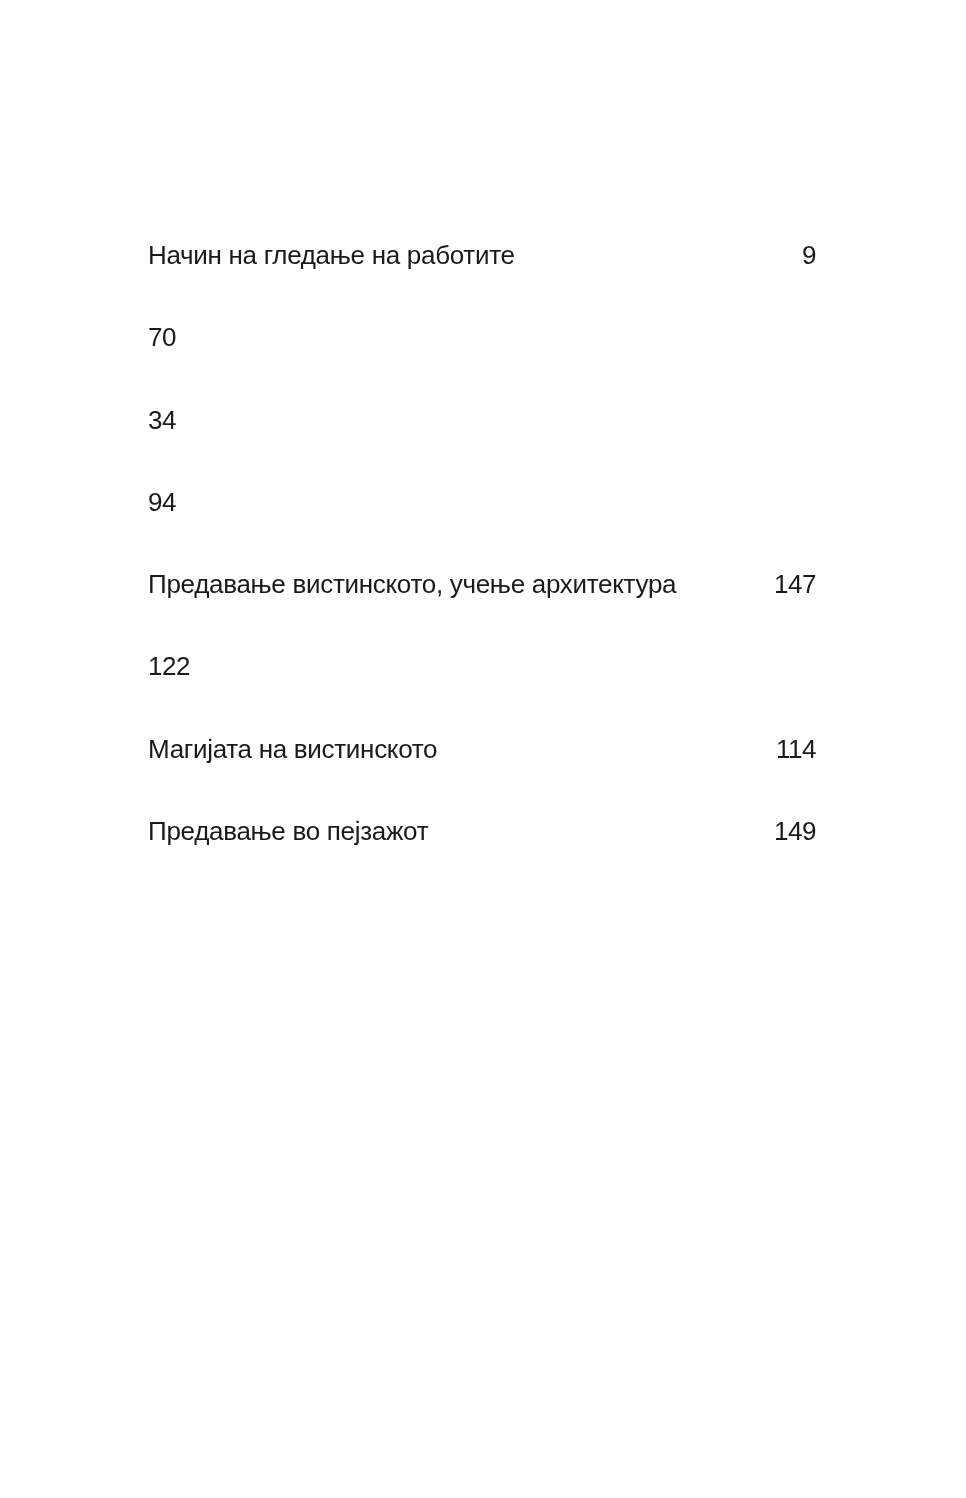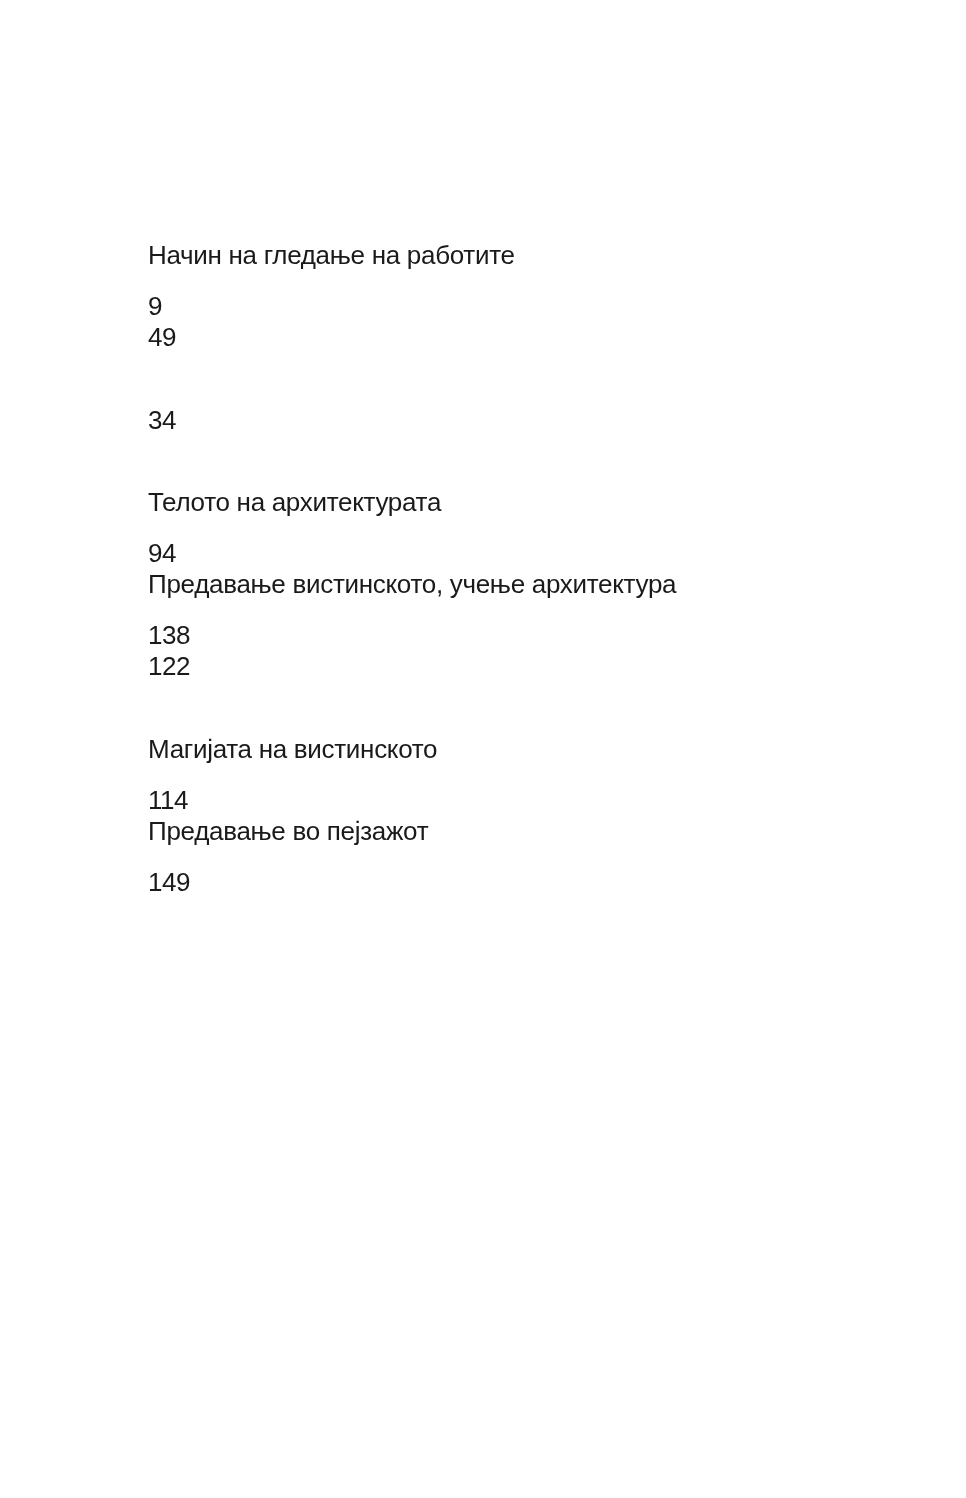--- a/index.html
+++ b/index.html
@@ -21,52 +21,50 @@
       top: 240px;
       width: 668px;
     }
     .toc-entry {
       display: flex;
       justify-content: space-between;
       align-items: baseline;
       height: 82.3px;
       font-size: 26px;
       letter-spacing: -0.3px;
-      flex-direction: column;
     }
     .toc-title {
       white-space: nowrap;
     }
     .toc-page {
       text-align: right;
       white-space: nowrap;
       letter-spacing: -0.5px;
     }
   </style>
 </head>
 <body>
 
 <div class="toc">
   <div class="toc-entry">
     <span class="toc-title">Начин на гледање на работите</span>
     <span class="toc-page">9</span>
   </div>
   <div class="toc-entry">
-    <span class="toc-page">49</span>
+    <span class="toc-page">70</span>
   </div>
   <div class="toc-entry">
     <span class="toc-page">34</span>
   </div>
   <div class="toc-entry">
-    <span class="toc-title">Телото на архитектурата</span>
     <span class="toc-page">94</span>
   </div>
   <div class="toc-entry">
     <span class="toc-title">Предавање вистинското, учење архитектура</span>
-    <span class="toc-page">138</span>
+    <span class="toc-page">147</span>
   </div>
   <div class="toc-entry">
     <span class="toc-page">122</span>
   </div>
   <div class="toc-entry">
     <span class="toc-title">Магијата на вистинското</span>
     <span class="toc-page">114</span>
   </div>
   <div class="toc-entry">
     <span class="toc-title">Предавање во пејзажот</span>

